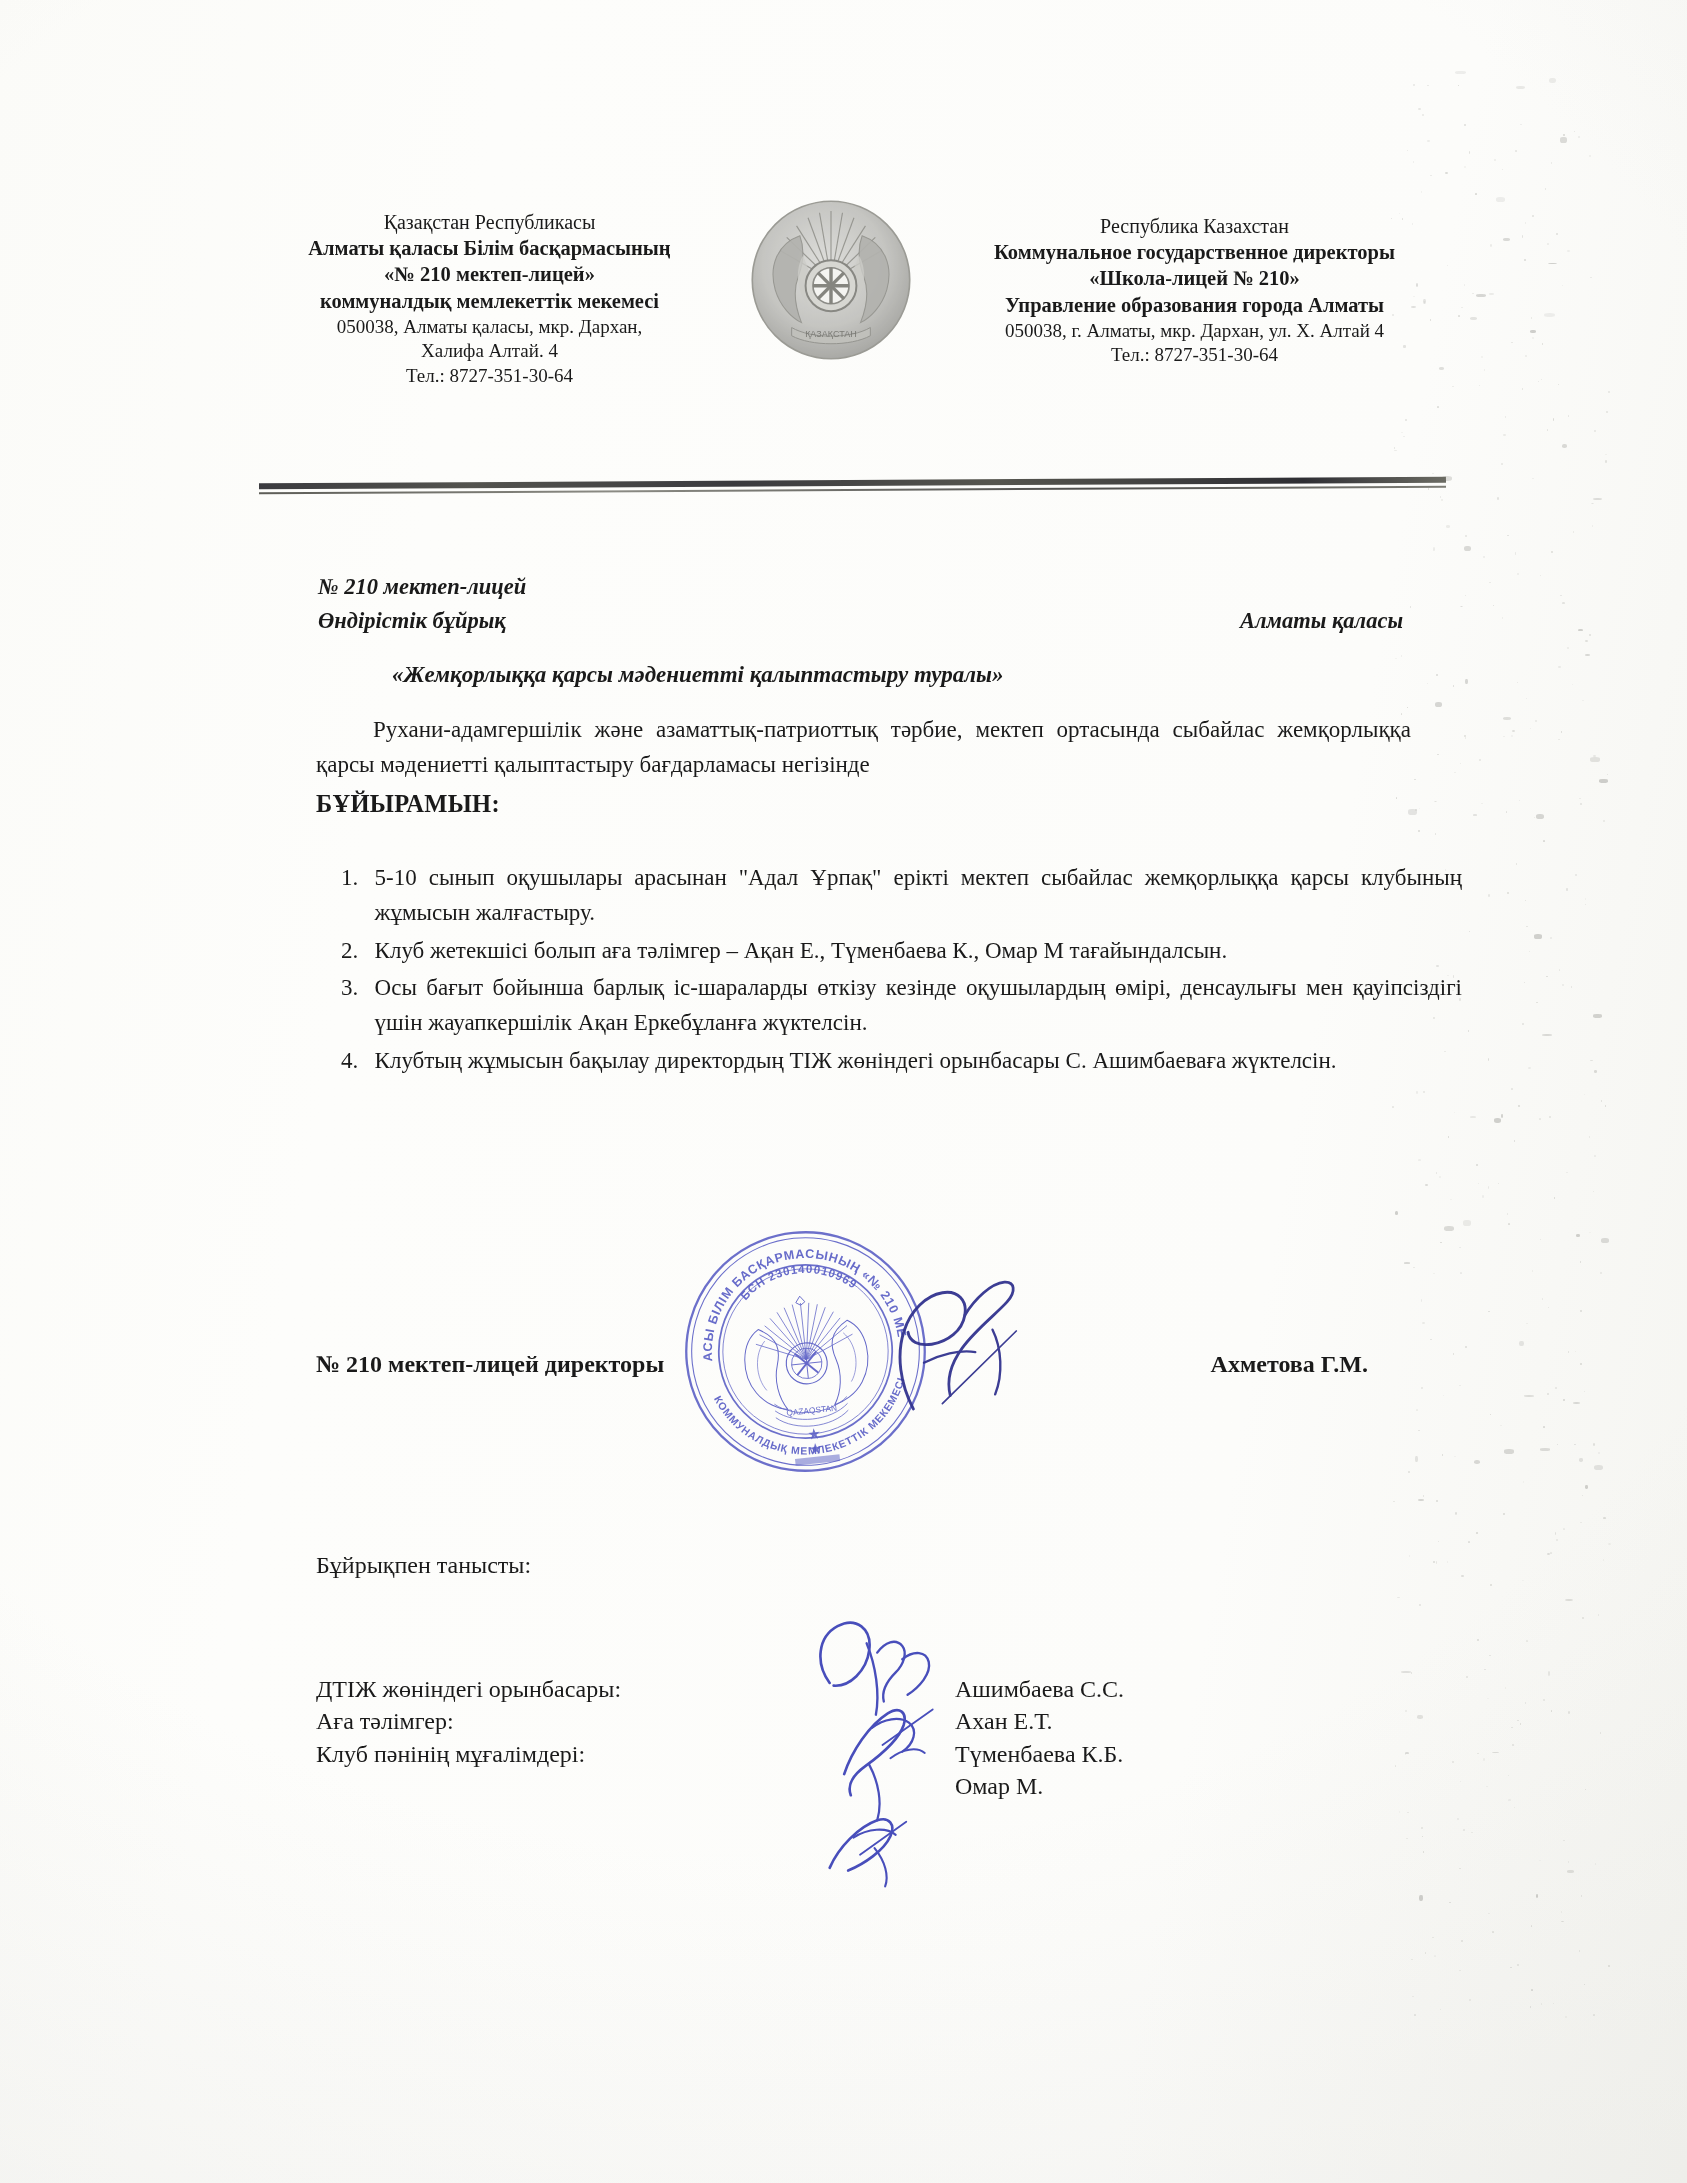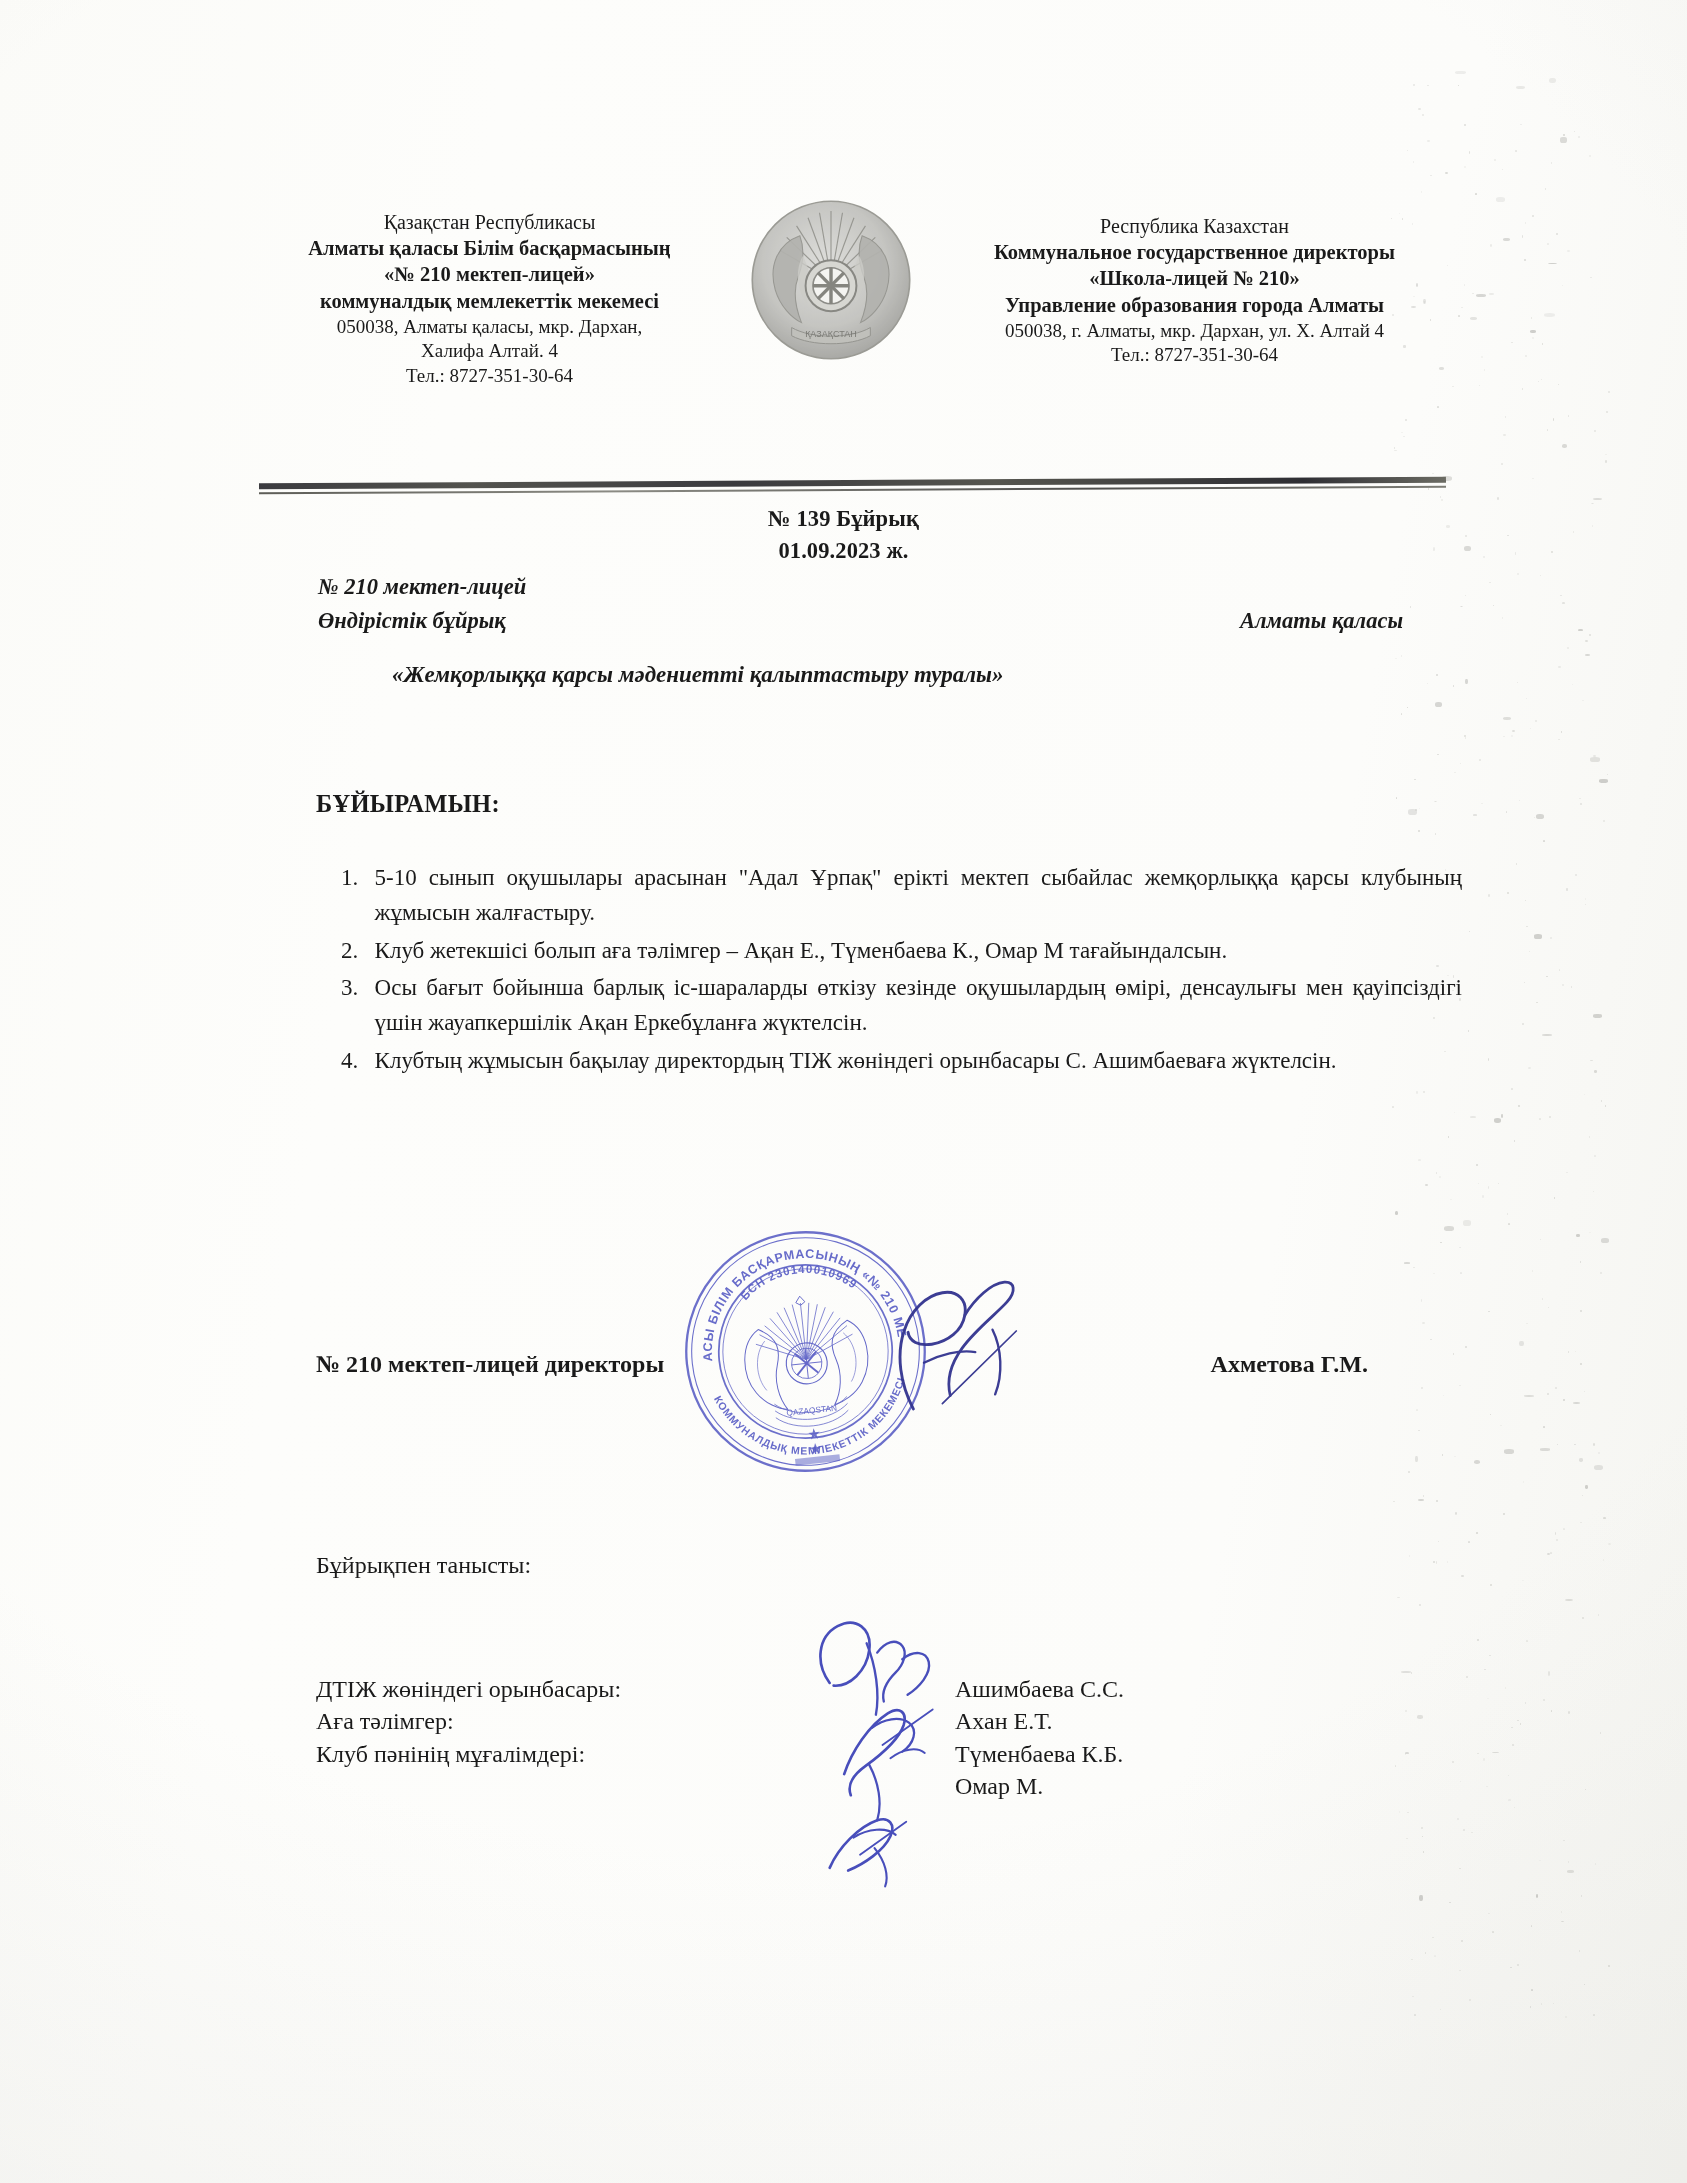--- a/index.html
+++ b/index.html
@@ -751,35 +751,32 @@
         <div class="lh-line small">050038, г. Алматы, мкр.  Дархан, ул. Х. Алтай 4</div>
         <div class="lh-line small">Тел.: 8727-351-30-64</div>
       </div>
     </div>
 
     <div class="rule">
       <div class="bar-thick"></div>
       <div class="bar-thin"></div>
     </div>
 
-    <div class="order-head">
-      <div class="ln">№ 139 Бұйрық</div>
-      <div class="ln">01.09.2023 ж.</div>
-    </div>
 
     <div class="subhead">
       <div class="left">
         <div>№ 210 мектеп-лицей</div>
         <div>Өндірістік бұйрық</div>
       </div>
       <div class="right">Алматы қаласы</div>
     </div>
 
     <div class="doc-title">«Жемқорлыққа қарсы мәдениетті қалыптастыру туралы»</div>
 
+    <div class="body-par">Рухани-адамгершілік және азаматтық-патриоттық тәрбие, мектеп ортасында сыбайлас жемқорлыққа қарсы мәдениетті қалыптастыру бағдарламасы негізінде</div>
     <div class="order-verb">БҰЙЫРАМЫН:</div>
 
     <ol class="clauses">
       <li>5-10 сынып оқушылары арасынан "Адал Ұрпақ" ерікті мектеп сыбайлас жемқорлыққа қарсы клубының жұмысын жалғастыру.</li>
       <li>Клуб жетекшісі болып аға тәлімгер – Ақан Е., Түменбаева К.,   Омар М тағайындалсын.</li>
       <li>Осы бағыт бойынша барлық іс-шараларды өткізу кезінде оқушылардың өмірі, денсаулығы мен қауіпсіздігі үшін жауапкершілік Ақан Еркебұланға жүктелсін.</li>
       <li class="nojust">Клубтың жұмысын бақылау директордың ТІЖ жөніндегі орынбасары  С. Ашимбаеваға жүктелсін.</li>
     </ol>
 
     <svg id="stamp" viewBox="0 0 400 400">

